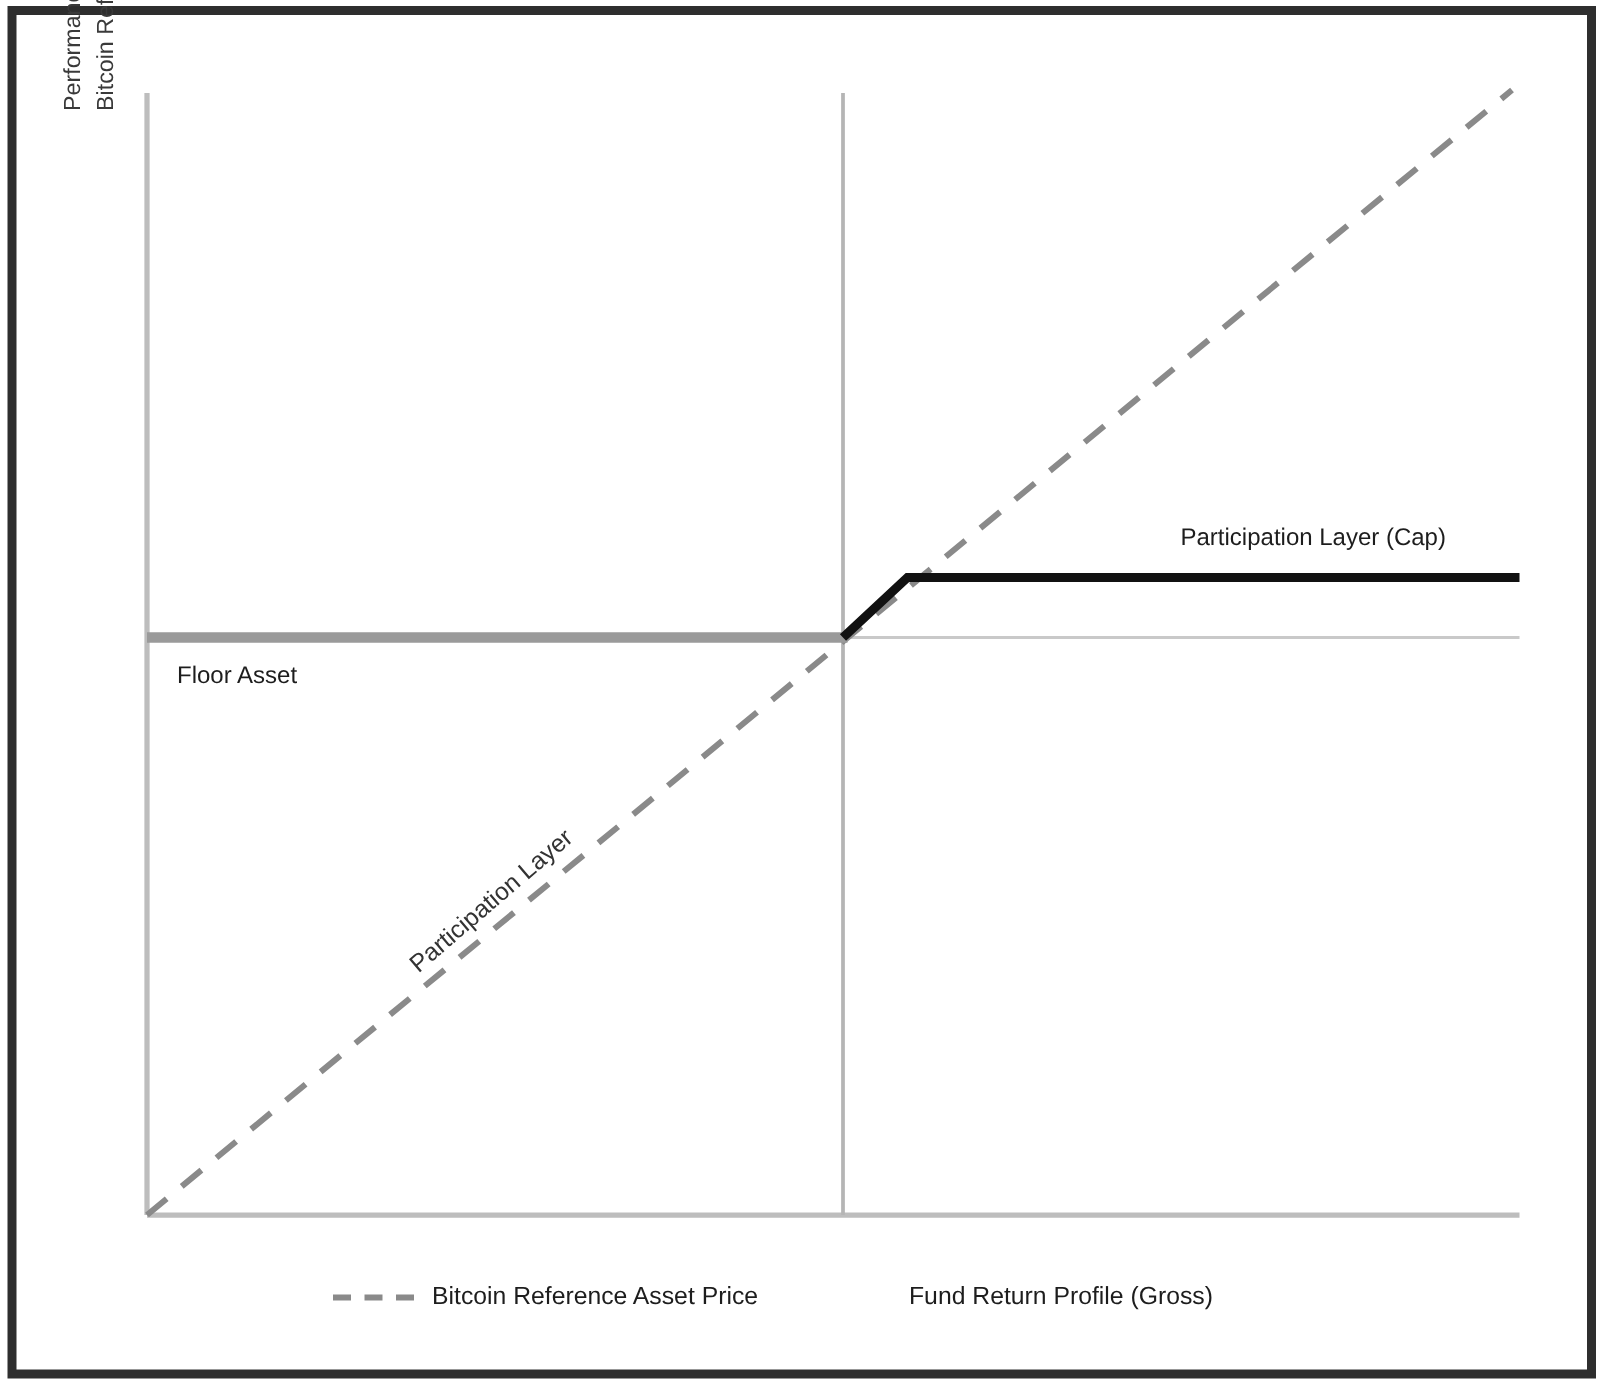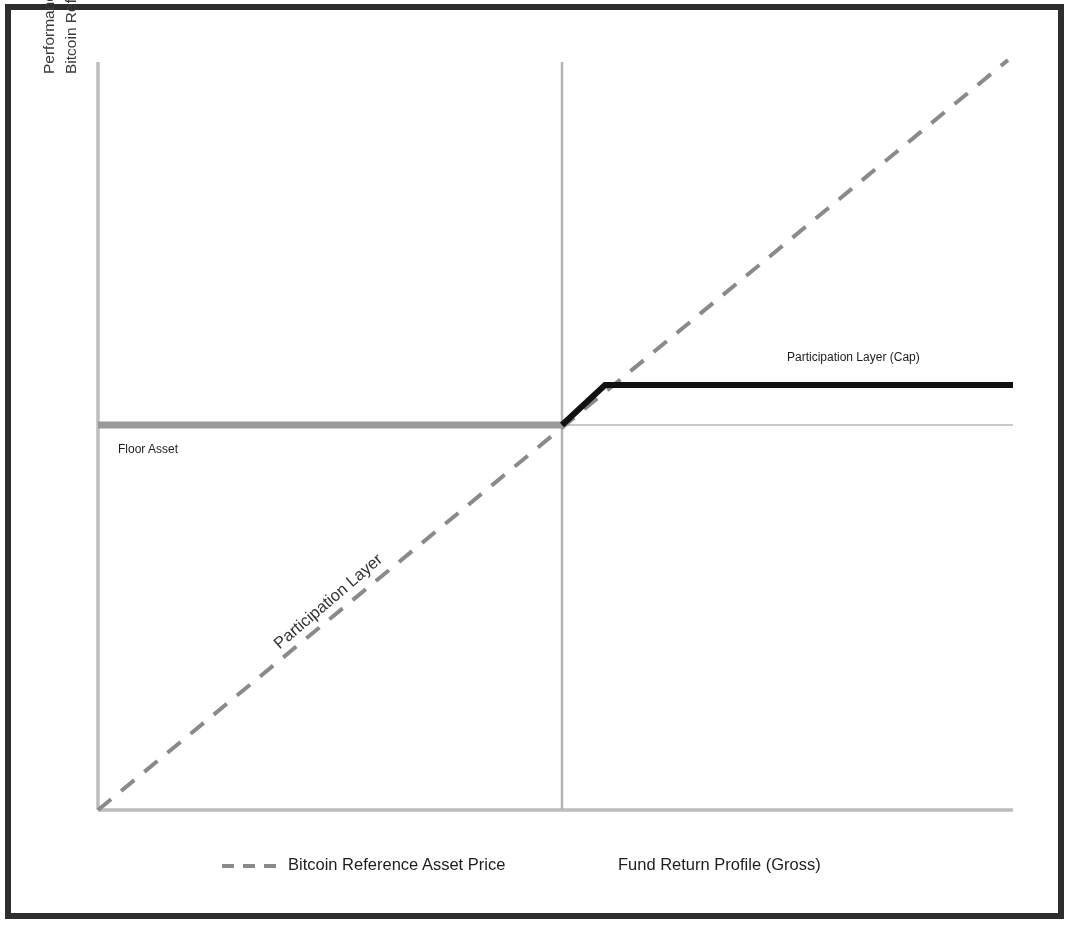--- a/index.html
+++ b/index.html
@@ -50,21 +50,21 @@
     transform: rotate(-90deg);
     color: #3a3a3a;
     font-size: 15.5px;
     white-space: nowrap;
   }
   #ylabel-l1 { left: 22px; top: 0px; width: 240px; }
   #ylabel-l2 { left: 44px; top: 0px; width: 240px; }
   .ann {
     position: absolute;
     color: #1d1d1d;
-    font-size: 12px;
+    font-size: 16px;
     white-space: nowrap;
   }
   #ann-floor { left: 118px; top: 442px; }
   #ann-cap   { left: 787px; top: 350px; }
   #ann-part  {
     left: 276px;
     top: 636px;
     transform-origin: left center;
     transform: rotate(-40.5deg);
     color: #333333;
@@ -77,21 +77,21 @@
     width: 975px;
     height: 36px;
   }
   .legend-entry {
     position: absolute;
     display: flex;
     align-items: center;
     height: 36px;
   }
   #legend-entry-bitcoin { left: 222px; }
-  #legend-entry-fund { left: 552px; }
+  #legend-entry-fund { left: 540px; }
   .legend-marker {
     width: 58px;
     height: 12px;
     margin-right: 8px;
     position: relative;
   }
   .legend-label {
     color: #1d1d1d;
     font-size: 16.5px;
     white-space: nowrap;

